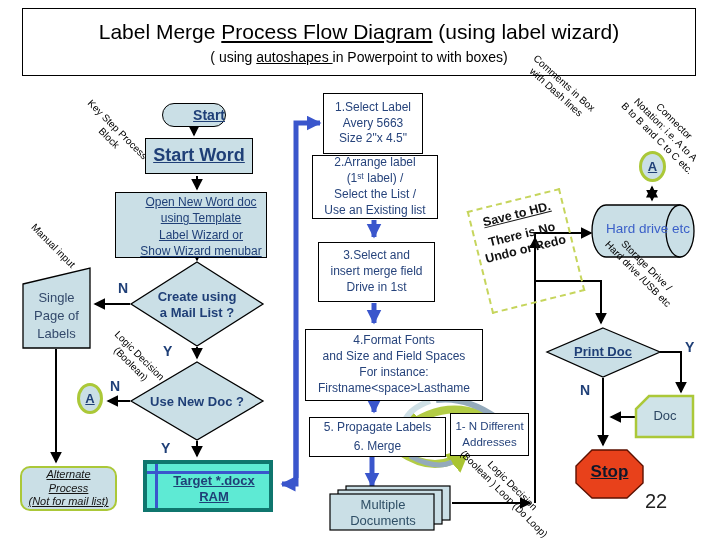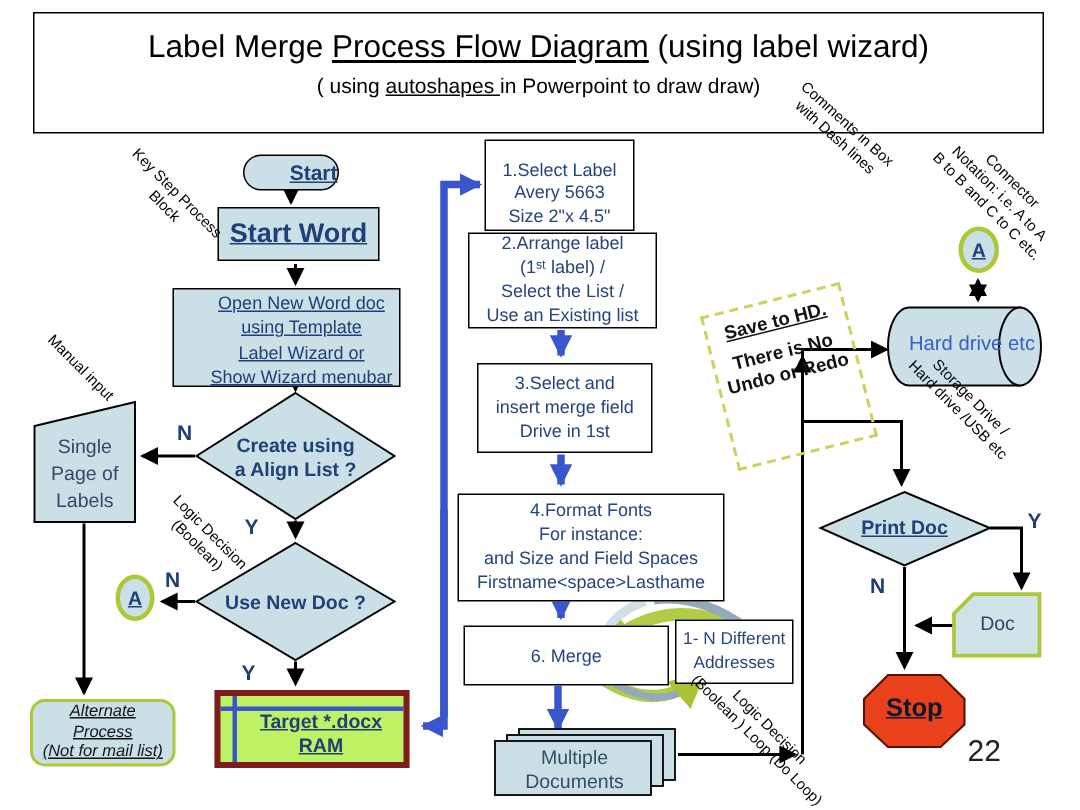--- a/index.html
+++ b/index.html
@@ -3,21 +3,21 @@
 <meta charset="utf-8">
 <style>
   html,body{margin:0;padding:0;background:#888;}
   #canvas{position:relative;width:720px;height:540px;background:#fff;overflow:hidden;
           font-family:"Liberation Sans","DejaVu Sans",sans-serif;}
   .abs{position:absolute;}
   .ul{text-decoration:underline;}
   svg.layer{position:absolute;left:0;top:0;}
 
   
-  .title-box{left:22px;top:8px;width:674px;height:81px;border:1.5px solid #000;background:#fff;text-align:center;box-sizing:border-box;}
+  .title-box{left:22px;top:8px;width:674px;height:68px;border:1.5px solid #000;background:#fff;text-align:center;box-sizing:border-box;}
   .title-main{margin-top:11px;font-size:21px;color:#000;}
   .title-sub{margin-top:5px;font-size:14px;color:#000;}
 
   
   .lb{background:#cadfe6;border:1.3px solid #000;box-sizing:border-box;}
   .navy{color:#1f3f77;margin-left:20px;}
   .ctr{text-align:center;}
   .flowlabel{font-weight:bold;color:#1f3f77;}
 
   
@@ -33,21 +33,21 @@
        transform:rotate(45deg);transform-origin:center;white-space:nowrap;}
 
   
   .yn{position:absolute;font-weight:bold;color:#1f3f77;font-size:14px;}
 
   
   .acirc{border:3px solid #abc838;border-radius:50%;background:#cadfe6;display:flex;align-items:center;justify-content:center;
          font-weight:bold;color:#1f3f77;font-size:13px;box-sizing:border-box;}
 
   
-  .target{border:4px solid #7f1d1d;background:#bef264;box-sizing:border-box;}
+  .target{border:4px solid #0f766e;background:#5eead4;box-sizing:border-box;}
   .target .tv{position:absolute;left:8px;top:0;bottom:0;width:3px;background:#3a56cc;}
   .target .th{position:absolute;left:0;right:0;top:7px;height:3px;background:#3a56cc;}
   .target .ttxt{position:absolute;left:12px;right:0;top:9px;text-align:center;font-weight:bold;font-size:13px;line-height:1.25;color:#1f3f77;}
 
   .altproc{border:2px solid #abc838;border-radius:10px;background:#cadfe6;box-sizing:border-box;
            font-style:italic;font-size:11px;line-height:1.25;color:#141414;text-align:center;display:flex;flex-direction:column;justify-content:center;}
   .altproc div{text-decoration:underline;}
 
   .savenote{transform:rotate(-14deg);transform-origin:center;text-align:center;font-size:12.5px;font-weight:600;line-height:1.2;padding-top:6px;}
   .savenote .hd{text-decoration:underline;margin-bottom:6px;}
@@ -124,21 +124,21 @@
     <ellipse cx="680" cy="231" rx="14" ry="26" fill="#cadfe6" stroke="#000" stroke-width="1.3"></ellipse>
     <g>
       <rect x="346" y="486" width="104" height="34" fill="#cadfe6" stroke="#000" stroke-width="1.2"></rect>
       <rect x="338" y="490" width="104" height="34" fill="#cadfe6" stroke="#000" stroke-width="1.2"></rect>
       <rect x="330" y="494" width="104" height="36" fill="#cadfe6" stroke="#000" stroke-width="1.2"></rect>
     </g>
   </svg>
 
   <div class="abs title-box">
     <div class="title-main"><span>Label Merge </span><span class="ul">Process Flow Diagram</span><span> (using label wizard)</span></div>
-    <div class="title-sub"><span>( using </span><span class="ul">autoshapes </span><span>in Powerpoint to draw draw)</span></div>
+    <div class="title-sub"><span>( using </span><span class="ul">autoshapes </span><span>in Powerpoint to with boxes)</span></div>
   </div>
 
   <div class="abs lb ctr" style="left:162px;top:103px;width:64px;height:24px;border-radius:12px;line-height:22px;text-align:right;">
     <span class="flowlabel ul" style="font-size:14px;">Start</span>
   </div>
 
   <div class="abs lb ctr" style="left:145px;top:138px;width:108px;height:36px;line-height:33px;">
     <span class="flowlabel ul" style="font-size:18px;">Start Word</span>
   </div>
 
@@ -150,21 +150,21 @@
   </div>
 
   <div class="abs ctr" style="left:23px;top:289px;width:67px;font-size:13px;line-height:1.4;color:#33496b;">
     <div>Single</div>
     <div>Page of</div>
     <div>Labels</div>
   </div>
 
   <div class="abs ctr flowlabel" style="left:132px;top:289px;width:130px;font-size:13px;line-height:1.2;">
     <div>Create using</div>
-    <div>a Align List ?</div>
+    <div>a Mail List ?</div>
   </div>
 
   <div class="abs ctr flowlabel" style="left:132px;top:394px;width:130px;font-size:13px;">
     <div>Use New Doc ?</div>
   </div>
 
   <div class="abs acirc" style="left:77px;top:383px;width:26px;height:31px;">
     <span class="ul">A</span>
   </div>
 
@@ -181,47 +181,48 @@
       <div class="ul">Target *.docx</div>
       <div class="ul">RAM</div>
     </div>
   </div>
 
   <div class="yn" style="left:118px;top:280px;">N</div>
   <div class="yn" style="left:163px;top:343px;">Y</div>
   <div class="yn" style="left:110px;top:378px;">N</div>
   <div class="yn" style="left:161px;top:440px;">Y</div>
 
-  <div class="abs mbox" style="left:323px;top:93px;width:100px;height:61px;justify-content:flex-end;">
+  <div class="abs mbox" style="left:323px;top:93px;width:100px;height:61px;">
     <div>1.Select Label</div>
     <div>Avery 5663</div>
     <div>Size 2"x 4.5"</div>
   </div>
 
   <div class="abs mbox" style="left:312px;top:155px;width:126px;height:64px;">
     <div>2.Arrange label</div>
     <div>(1ˢᵗ label) /</div>
     <div>Select the List /</div>
     <div>Use an Existing list</div>
   </div>
 
   <div class="abs mbox" style="left:318px;top:242px;width:117px;height:60px;">
     <div>3.Select and</div>
     <div>insert merge field</div>
     <div>Drive in 1st</div>
   </div>
 
   <div class="abs mbox" style="left:305px;top:329px;width:178px;height:72px;">
     <div>4.Format Fonts</div>
+    <div>and Size  and Field Spaces</div>
     <div>For instance:</div>
-    <div>and Size  and Field Spaces</div>
     <div>Firstname&lt;space&gt;Lasthame</div>
   </div>
 
   <div class="abs mbox" style="left:309px;top:417px;width:137px;height:40px;line-height:1.55;">
+    <div>5. Propagate Labels</div>
     <div>6. Merge</div>
   </div>
 
   <div class="abs mbox" style="left:450px;top:413px;width:79px;height:43px;font-size:11.5px;">
     <div>1- N Different</div>
     <div>Addresses</div>
   </div>
 
   <div class="abs ctr" style="left:333px;top:497px;width:100px;font-size:13px;line-height:1.2;color:#2f4f66;">
     <div>Multiple</div>

